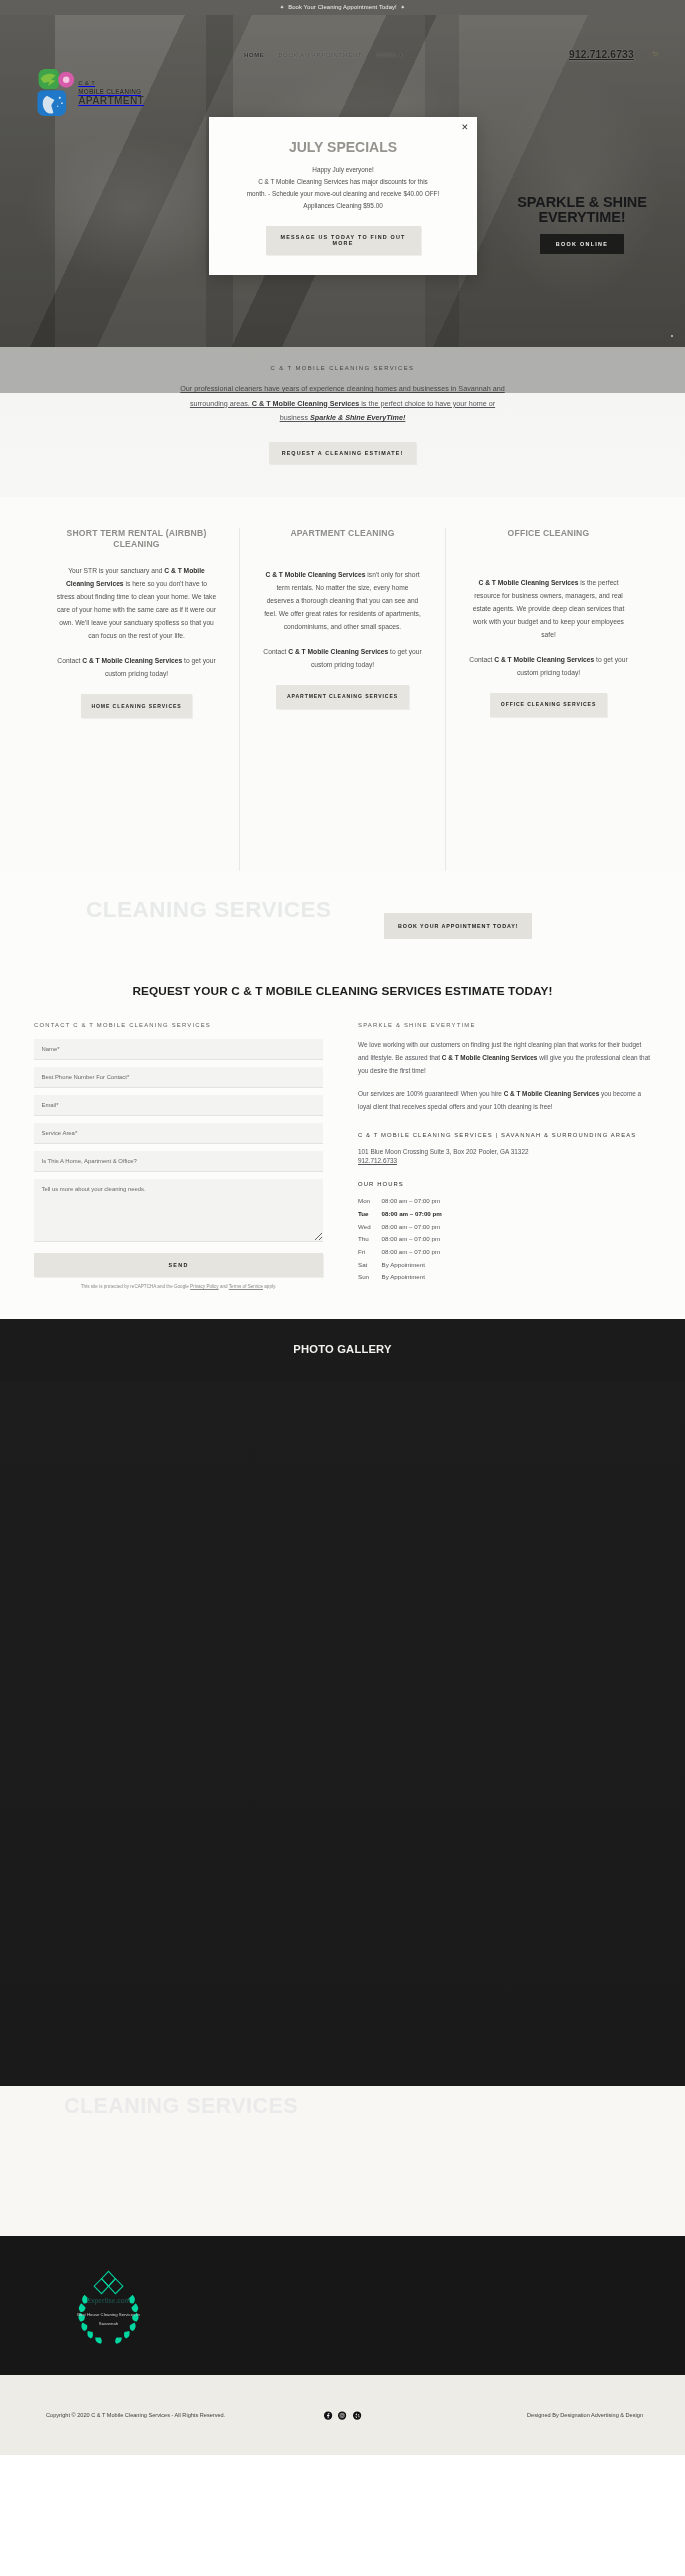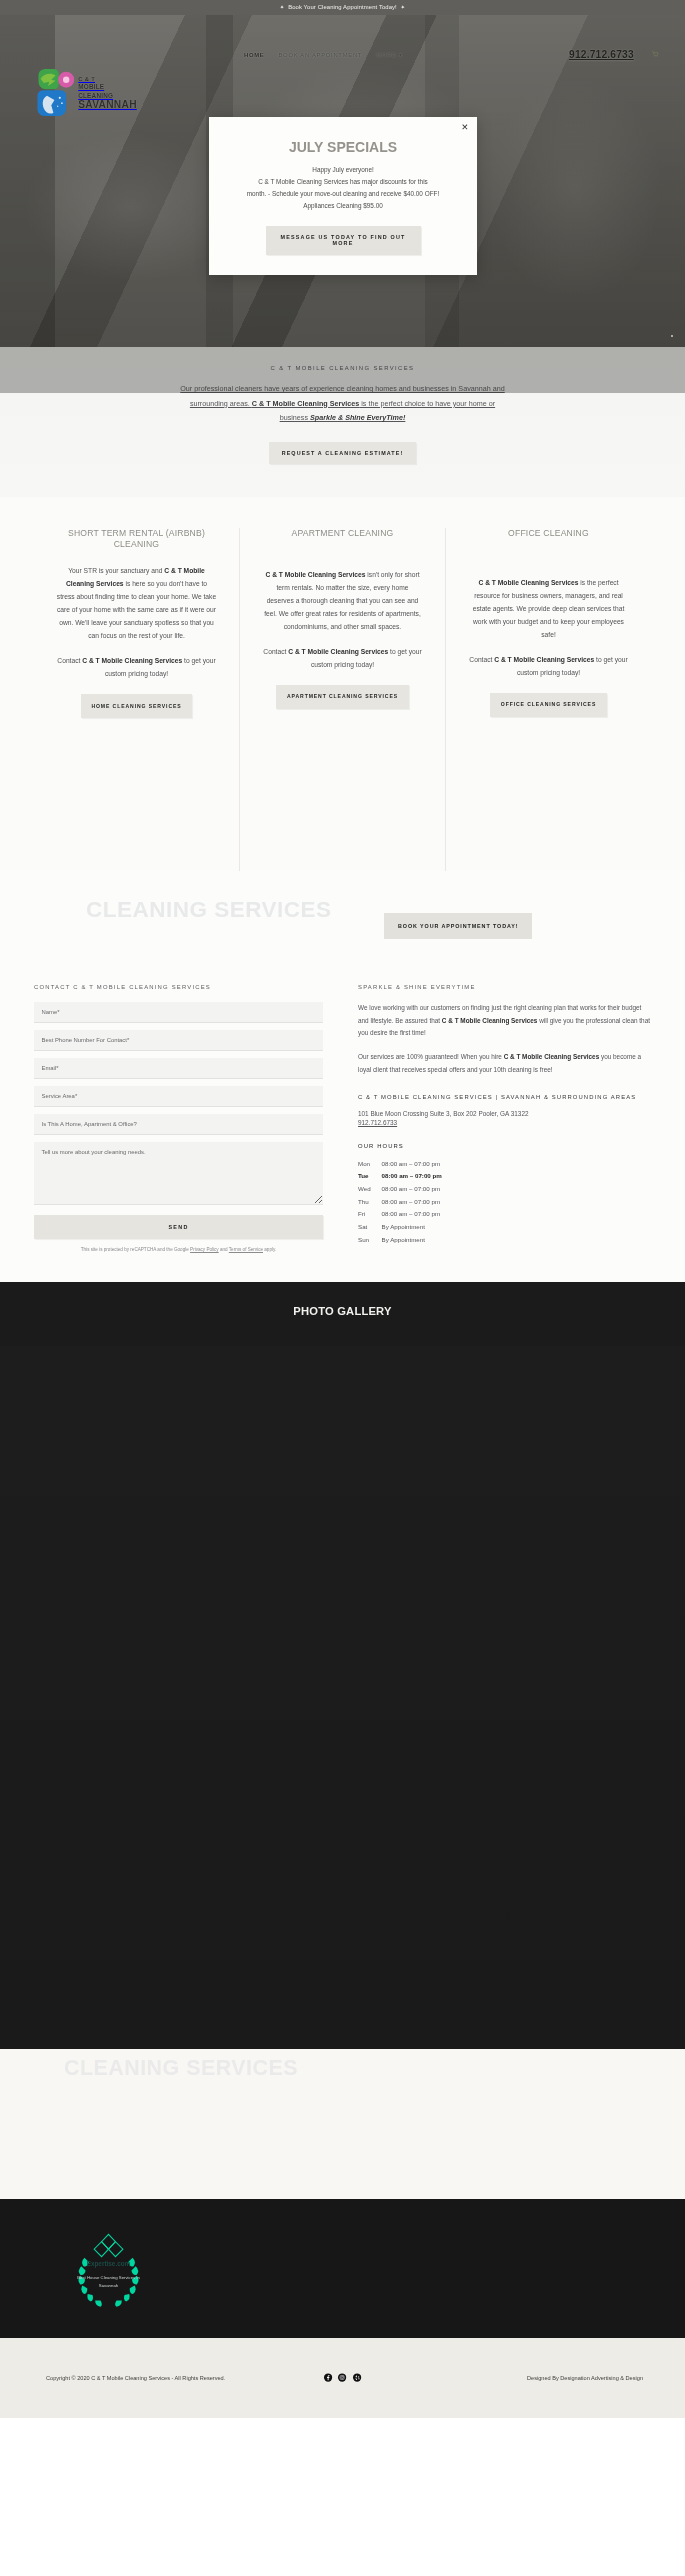--- a/index.html
+++ b/index.html
@@ -258,21 +258,21 @@
   .svc-col {
     flex: 1 1 0;
     padding: 0 22.5px;
     text-align: center;
     position: relative;
     min-height: 343px;
   }
   .svc-col + .svc-col { border-left: 0.5px solid #e9e8e4; }
   .svc-col h3 {
     font-size: 8.6px;
-    font-weight: 400;
+    font-weight: 700;
     letter-spacing: 0.2px;
     color: #8d8c86;
     text-transform: uppercase;
     line-height: 1.3;
     margin-bottom: 24.6px;
   }
   .svc-col p {
     font-size: 6.7px;
     line-height: 1.95;
     color: #525254;
@@ -531,21 +531,21 @@
           <path d="M4 52 C4 46 9 42 16 42 L46 42 C53 42 58 46 58 53 L58 76 C58 84 52 90 44 90 L18 90 C9 90 4 84 4 76 Z" fill="#1f78c8"></path>
           <path d="M22 52 C14 56 12 66 16 76 C19 84 28 88 34 84 L30 70 L36 60 Z" fill="#e9eef2" opacity=".9"></path>
           <circle cx="46" cy="56" r="2" fill="#ffffff" opacity=".85"></circle>
           <circle cx="50" cy="66" r="1.6" fill="#ffffff" opacity=".8"></circle>
           <circle cx="42" cy="72" r="1.4" fill="#ffffff" opacity=".75"></circle>
         </svg>
       </span>
       <span class="logo-text">
         <span class="l1">C &amp; T</span><br>
         <span class="l2">MOBILE CLEANING</span><br>
-        <span class="l3">SAVANNAH</span>
+        <span class="l3">APARTMENT</span>
       </span>
     </a>
 
     <nav class="main-nav">
       <a href="#">HOME</a>
       <a href="#" class="dim">BOOK AN APPOINTMENT</a>
       <a href="#" class="dim">
         <span>MORE</span>
         <span>▾</span>
       </a>
@@ -557,20 +557,27 @@
       <span class="cart-icon">
         <svg viewBox="0 0 24 24" width="8" height="8" fill="none" stroke="#7a7856" stroke-width="2">
           <path d="M4 5h3l2.2 10.2a2 2 0 0 0 2 1.6h6.3a2 2 0 0 0 2-1.6L21 8H7"></path>
           <circle cx="11" cy="20" r="1.3" fill="#7a7856" stroke="none"></circle>
           <circle cx="18" cy="20" r="1.3" fill="#7a7856" stroke="none"></circle>
         </svg>
       </span>
     </div>
   </header>
 
+  <div class="hero-claim">
+    <h2>
+      <span>SPARKLE &amp; SHINE</span><br>
+      <span>EVERYTIME!</span>
+    </h2>
+    <button class="btn-book-online">BOOK ONLINE</button>
+  </div>
 
   <div class="modal-overlay">
     <div class="modal">
       <button class="modal-close">✕</button>
       <h3>JULY SPECIALS</h3>
       <p>
         <span>Happy July everyone!</span><br>
         <span>C &amp; T Mobile Cleaning Services has major discounts for this</span><br>
         <span>month. - Schedule your move-out cleaning and receive $40.00 OFF!</span><br>
         <span>Appliances Cleaning $95.00</span>
@@ -616,20 +623,21 @@
 
   </div>
 </section>
 
 <section class="book-band">
   <div class="ghost">CLEANING SERVICES</div>
   <button class="btn-book-appt">BOOK YOUR APPOINTMENT TODAY!</button>
 </section>
 
 <section class="estimate">
+  <h2>REQUEST YOUR C &amp; T MOBILE CLEANING SERVICES ESTIMATE TODAY!</h2>
   <div class="est-grid">
 
     <div class="est-left">
       <div class="col-title">CONTACT C &amp; T MOBILE CLEANING SERVICES</div>
       <form>
         <input class="field" type="text" placeholder="Name*" style="">
         <input class="field" type="text" placeholder="Best Phone Number For Contact*" style="">
         <input class="field" type="text" placeholder="Email*" style="">
         <input class="field" type="text" placeholder="Service Area*" style="">
         <input class="field" type="text" placeholder="Is This A Home, Apartment &amp; Office?" style="">

